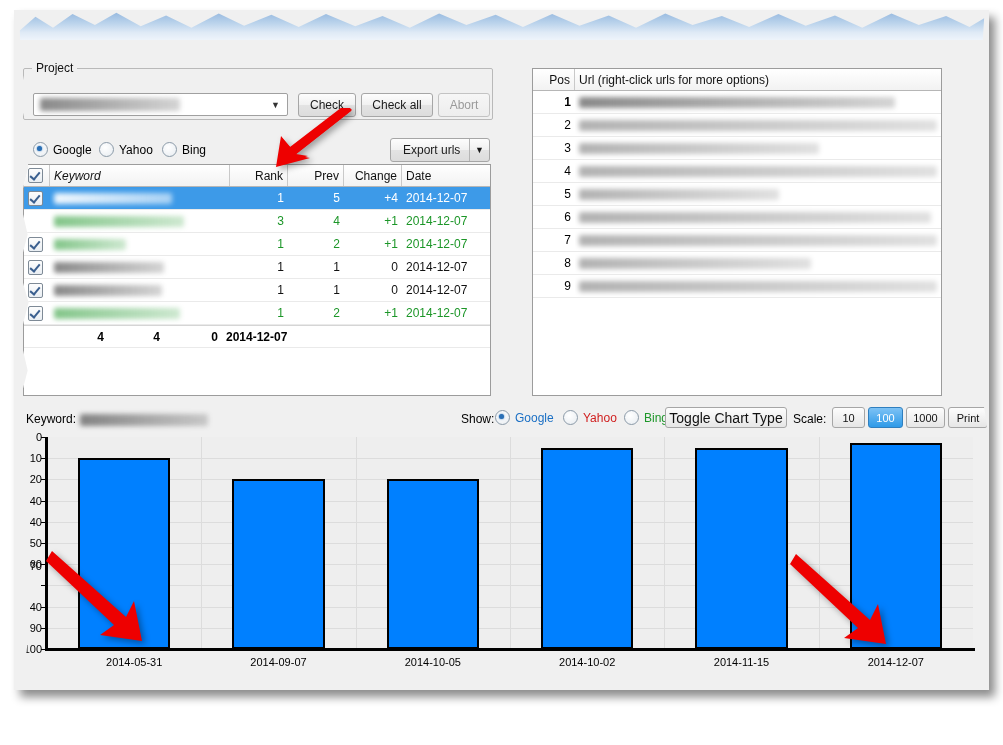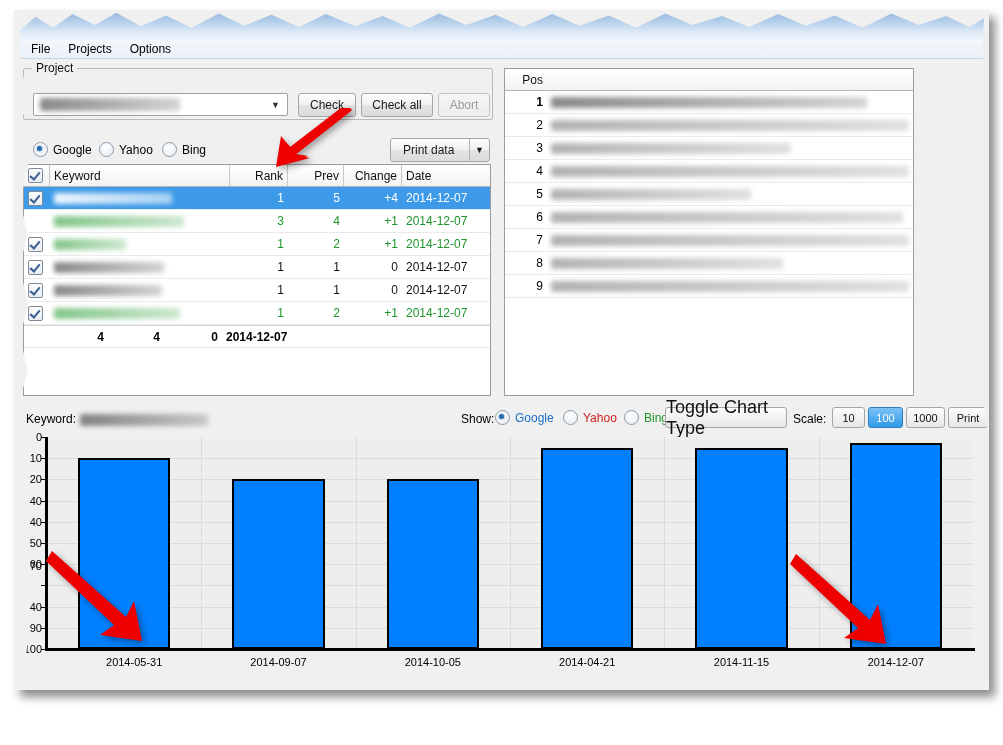--- a/index.html
+++ b/index.html
@@ -126,25 +126,20 @@
 </head>
 <body>
 
 <div id="stage">
 
   <div id="window">
     <div id="winclip">
 
       <div id="titlebar"></div>
 
-      <div id="menubar">
-        <div class="menu-item">File</div>
-        <div class="menu-item">Projects</div>
-        <div class="menu-item">Options</div>
-      </div>
 
       <div id="body">
 
         <div class="groupbox" style="left:9px;top:9px;width:468px;height:50px;">
           <div class="gtitle">Project</div>
         </div>
 
         <div class="combo" style="left:19px;top:34px;width:255px;">
           <div class="redact dark" style="width:140px;"></div>
           <div class="arrow">▼</div>
@@ -161,31 +156,31 @@
         <div class="radio" style="left:85px;top:83px;">
           <span class="dot"></span>
           <span>Yahoo</span>
         </div>
         <div class="radio" style="left:148px;top:83px;">
           <span class="dot"></span>
           <span>Bing</span>
         </div>
 
         <div class="btn split" style="left:376px;top:79px;width:100px;">
-          <span>Print data</span>
+          <span>Export urls</span>
           <span class="splitarrow">▼</span>
         </div>
 
         <div class="tbl" style="left:9px;top:105px;width:468px;height:232px;">
 
           <div class="thead">
             <div style="width:26px;">
               <span class="chk on"></span>
             </div>
-            <div style="width:180px;">Keyword</div>
+            <div style="width:180px;font-style:italic;">Keyword</div>
             <div style="width:58px;justify-content:flex-end;">Rank</div>
             <div style="width:56px;justify-content:flex-end;">Prev</div>
             <div style="width:58px;justify-content:flex-end;">Change</div>
             <div style="width:88px;">Date</div>
           </div>
 
           <div id="kw-rows">
               <div class="trow sel">
                 <div style="width: 26px;">
                   <span class="chk on"></span>
@@ -260,23 +255,24 @@
 
           <div class="trow" id="avg-row" style="border-top:1px solid #d5d5d5;">
             <div style="width:26px;"></div>
             <div class="bold num" style="width:58px;">4</div>
             <div class="bold num" style="width:56px;">4</div>
             <div class="bold num" style="width:58px;">0</div>
             <div class="bold" style="width:88px;">2014-12-07</div>
           </div>
         </div>
 
-        <div class="tbl" style="left:490px;top:9px;width:410px;height:328px;">
+        <div class="tbl" style="left:518px;top:9px;width:410px;height:328px;">
           <div class="thead">
             <div style="width:42px;justify-content:flex-end;">Pos</div>
+            <div style="flex:1;">Url (right-click urls for more options)</div>
           </div>
           <div id="url-rows">
               <div class="trow">
                 <div class="num" style="width: 42px; font-weight: bold;">1</div>
                 <div style="flex: 1 1 0%;">
                   <span class="redact dark" style="width: 316px; height: 11px; display: inline-block;"></span>
                 </div>
               </div>
               <div class="trow">
                 <div class="num" style="width: 42px;">2</div>
@@ -340,21 +336,21 @@
         </div>
         <div class="radio" style="left:549px;top:351px;color:#d02020;">
           <span class="dot"></span>
           <span>Yahoo</span>
         </div>
         <div class="radio" style="left:610px;top:351px;color:#1c9628;">
           <span class="dot"></span>
           <span>Bing</span>
         </div>
 
-        <div class="tiny-btn" style="left:651px;top:348px;width:122px;font-size:18px;">Toggle Chart Type</div>
+        <div class="tiny-btn" style="left:651px;top:348px;width:122px;font-size:14px;">Toggle Chart Type</div>
 
         <div class="lbl" style="left:779px;top:353px;">Scale:</div>
 
         <div class="tiny-btn" style="left:818px;top:348px;width:33px;">10</div>
         <div class="tiny-btn active" style="left:854px;top:348px;width:35px;">100</div>
         <div class="tiny-btn" style="left:892px;top:348px;width:39px;">1000</div>
         <div class="tiny-btn" style="left:934px;top:348px;width:40px;">Print</div>
 
         <div id="chart" style="left:33px;top:378px;width:926px;height:212px;">
           <div id="plot">
@@ -404,21 +400,21 @@
             <div class="ytickmark" style="left: 27px; top: 547.6px;"></div>
             <div class="ytick" style="left: 0px; width: 28px; top: 568.8px;">90</div>
             <div class="ytickmark" style="left: 27px; top: 568.8px;"></div>
             <div class="ytick" style="left: 0px; width: 28px; top: 590px;">100</div>
             <div class="ytickmark" style="left: 27px; top: 590px;"></div>
           </div>
         <div id="xticks">
             <div class="xtick" style="left: 43px; width: 154.333px; top: 597px;">2014-05-31</div>
             <div class="xtick" style="left: 187.333px; width: 154.333px; top: 597px;">2014-09-07</div>
             <div class="xtick" style="left: 341.667px; width: 154.333px; top: 597px;">2014-10-05</div>
-            <div class="xtick" style="left: 496px; width: 154.333px; top: 597px;">2014-04-21</div>
+            <div class="xtick" style="left: 496px; width: 154.333px; top: 597px;">2014-10-02</div>
             <div class="xtick" style="left: 650.333px; width: 154.333px; top: 597px;">2014-11-15</div>
             <div class="xtick" style="left: 804.667px; width: 154.333px; top: 597px;">2014-12-07</div>
           </div>
 
       </div>
     </div>
   </div>
 
   <svg class="arrow-svg" style="left:248px;top:108px;width:110px;height:62px;" viewBox="0 0 110 62">
     <polygon points="104,2 48,46 60,48 30,58 34,30 42,39 98,-4" fill="#ee0000"></polygon>

